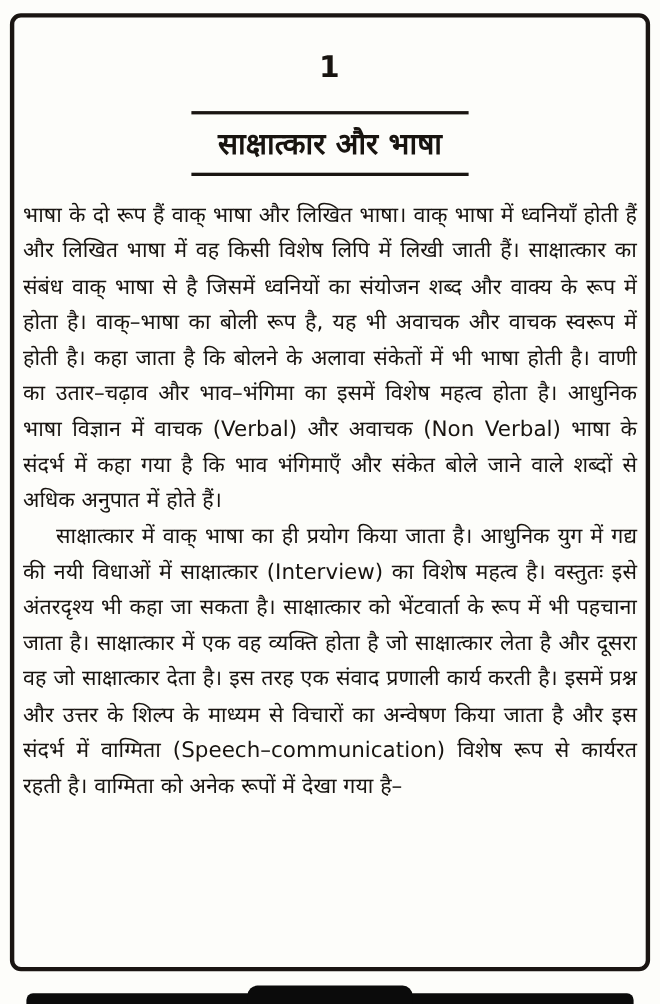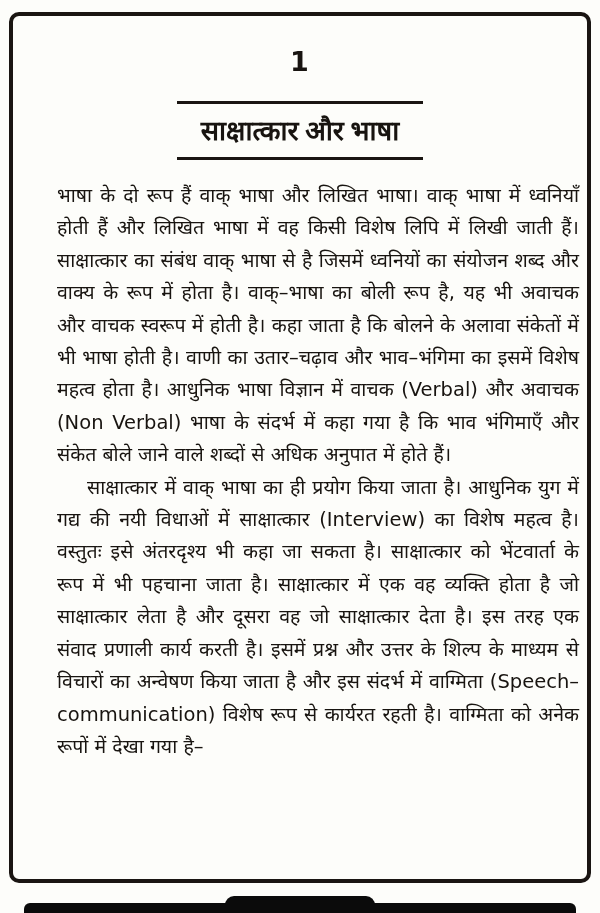--- a/index.html
+++ b/index.html
@@ -44,28 +44,26 @@
     margin-top: 24px;
   }
   .title {
     display: inline-block;
     font-size: 27px;
     font-weight: 700;
     margin: 0;
     padding: 7px 24px 9px 24px;
     border-top: 3px solid #1a1512;
     border-bottom: 3px solid #1a1512;
-    font-family: Liberation Serif, serif;
   }
   .body-text {
     margin-top: 20px;
     font-size: 19.5px;
     line-height: 32.4px;
     text-align: justify;
-    margin-left: 36px;
   }
   .para {
     margin: 0;
   }
   .para.indent {
     text-indent: 30px;
   }
   .para.list-item {
     text-indent: 22px;
   }

